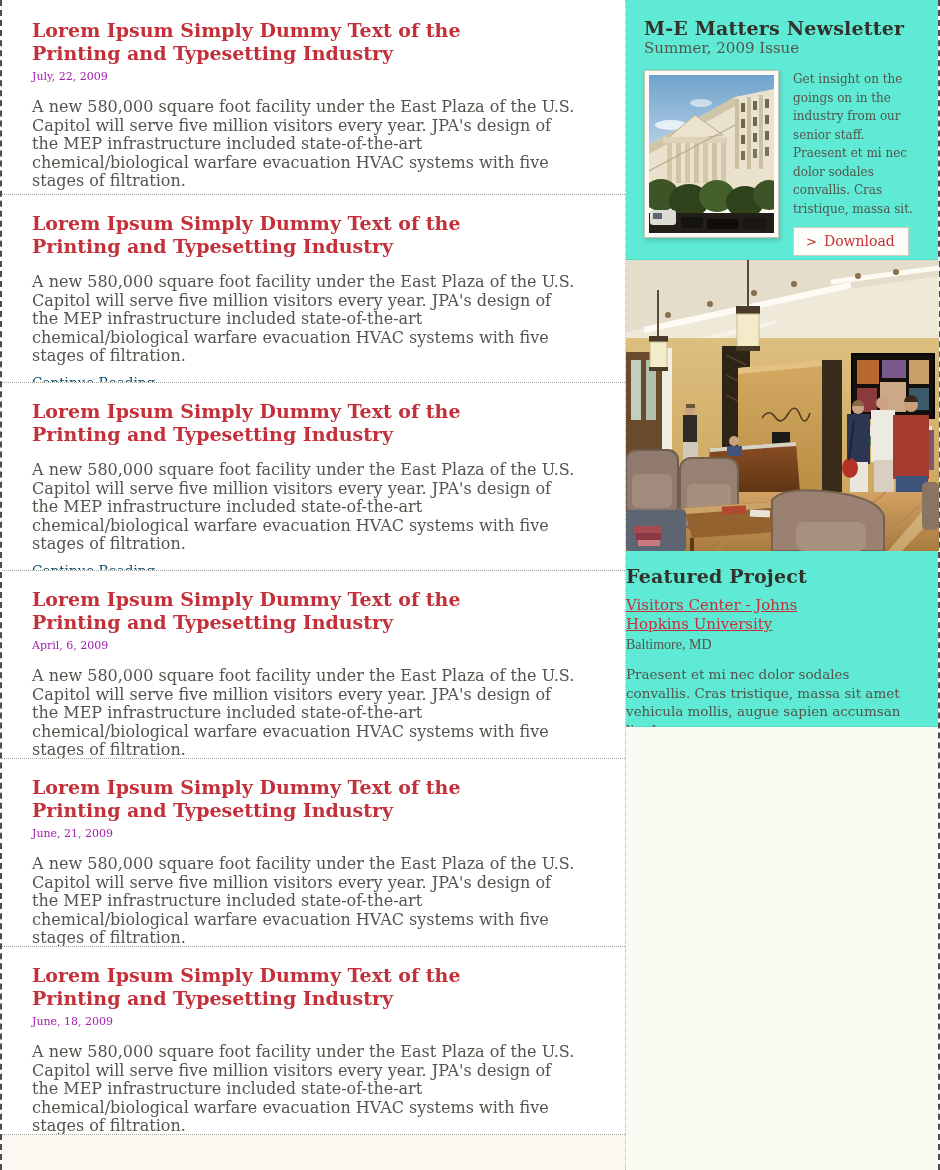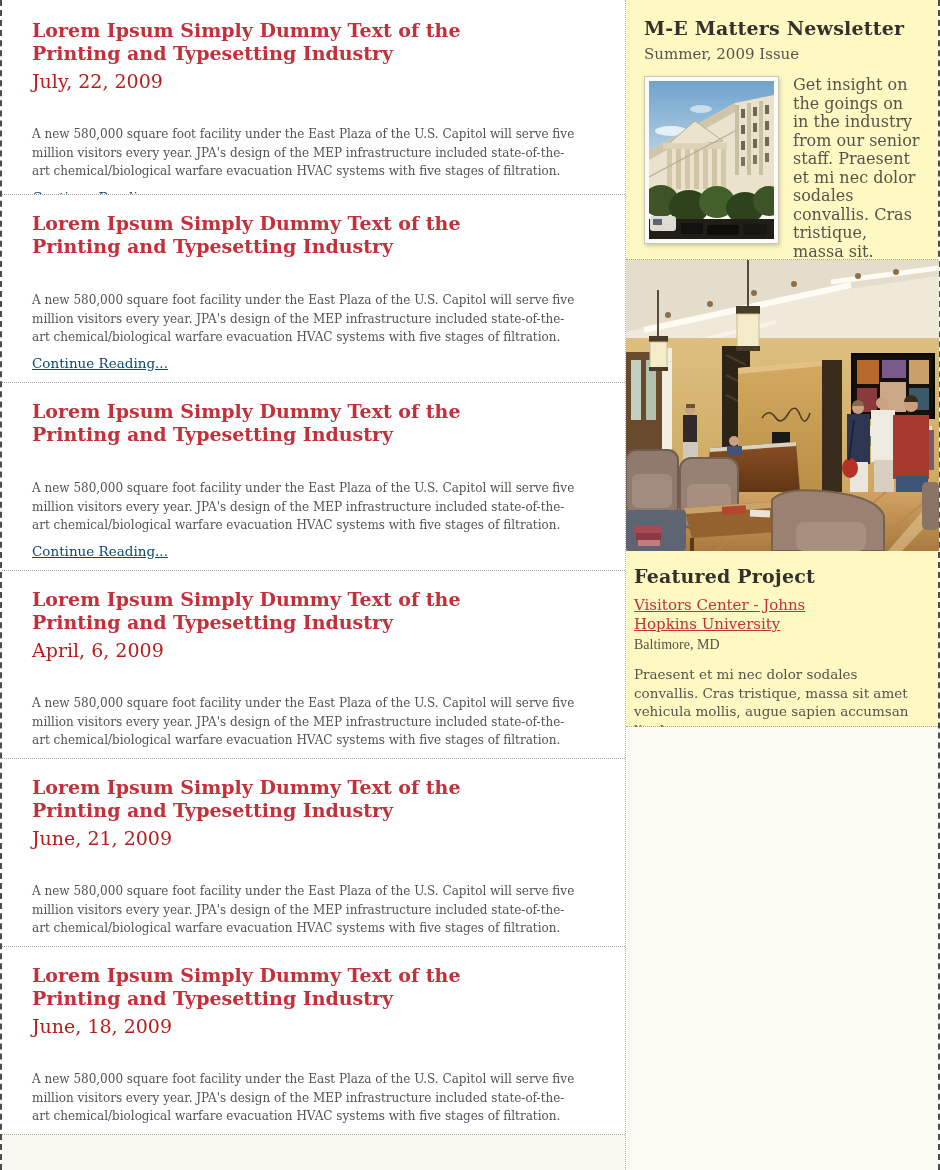--- a/index.html
+++ b/index.html
@@ -19,51 +19,51 @@
   .article {
     height:188px; padding:17px 45px 0 30px;
     border-bottom:1px dotted #a5a49a; overflow:hidden;
   }
   .article:first-child { height:195px; padding-top:19px; }
   .article:last-child  { height:205px; border-bottom:none; }
   .article-title {
     font-size:19px; line-height:23px; font-weight:700;
     color:#c3303a; max-width:505px; cursor:pointer;
   }
-  .article-date { font-size:19px; color:#b91c1c; margin-top:5px; }
-  .article-body { font-size:12px; line-height:18.5px; color:#54534d; margin-top:33px; max-width:578px; }
+  .article-date { font-size:11px; color:#a21caf; margin-top:5px; }
+  .article-body { font-size:16px; line-height:18.5px; color:#54534d; margin-top:15px; max-width:578px; }
   .article-link {
     display:inline-block; margin-top:8px; font-size:13.5px;
     color:#0c4a6e; text-decoration:underline; cursor:pointer;
   }
   .main-footer-strip { flex:1; background:#faf8f1; }
 
   
   .sidebar { width:313px; display:flex; flex-direction:column; border-left:1px dotted #b5b3a7; }
-  .sb-box { background:#fef9c3; border-bottom:1px dotted #a5a49a; box-shadow:0 1px 0 rgba(90,90,80,0.12); }
+  .sb-box { background:#5eead4; border-bottom:1px dotted #a5a49a; box-shadow:0 1px 0 rgba(90,90,80,0.12); }
   .newsletter-box { height:260px; padding:17px 18px 0 18px; }
   .sb-heading { font-size:19px; font-weight:700; color:#32312b; letter-spacing:0.2px; }
-  .nl-issue { font-size:15px; color:#55544c; margin-top:6px; }
+  .nl-issue { font-size:15px; color:#55544c; }
   .nl-row { display:flex; margin-top:13px; }
   .thumb-frame {
     background:#fcfbf7; border:1px solid #c9c6b5; padding:4px;
     box-shadow:1px 2px 4px rgba(60,55,40,0.25); width:135px; height:168px; flex:none;
   }
   .thumb-frame svg { display:block; }
   .nl-text-col { margin-left:14px; width:132px; }
-  .nl-blurb { font-size:16px; line-height:18.5px; color:#55544c; }
+  .nl-blurb { font-size:12px; line-height:18.5px; color:#55544c; }
   .download-btn {
     display:inline-block; margin-top:9px; padding:5px 13px 6px 12px;
     background:#fdfdfa; border:1px solid #cfccbb; cursor:pointer;
     font-size:14px; color:#c3303a; white-space:nowrap;
   }
   .download-btn .arrow { margin-right:7px; font-size:13px; }
   .feature-photo { height:291px; background:#d8c9ae; }
   .feature-photo svg { display:block; }
-  .featured-box { height:176px; padding:14px 16px 0 8px; }
+  .featured-box { height:176px; padding:14px 16px 0 0; }
   .fp-link {
     display:inline-block; margin-top:9px; font-size:15px; line-height:19px;
     color:#c3303a; text-decoration:underline; max-width:238px; cursor:pointer;
   }
   .fp-location { font-size:14px; color:#55544c; margin-top:3px;font-family:Liberation Serif, serif; }
   .fp-body { font-size:13.5px; line-height:18.5px; color:#55544c; margin-top:12px; max-width:282px; }
   .sb-filler { flex:1; background:#fbfaf3; }
 </style>
 </head>
 <body>

